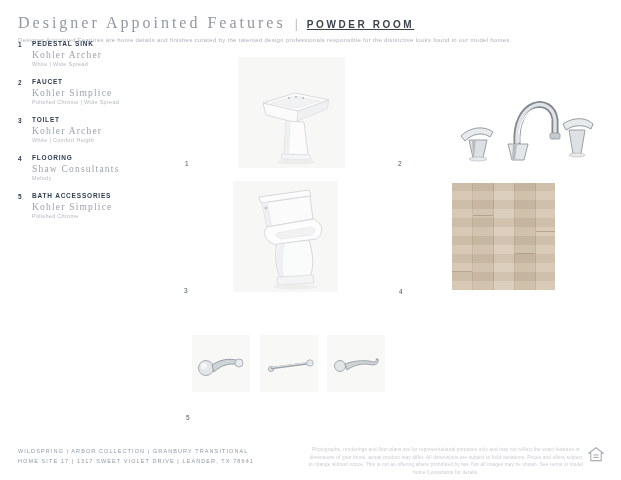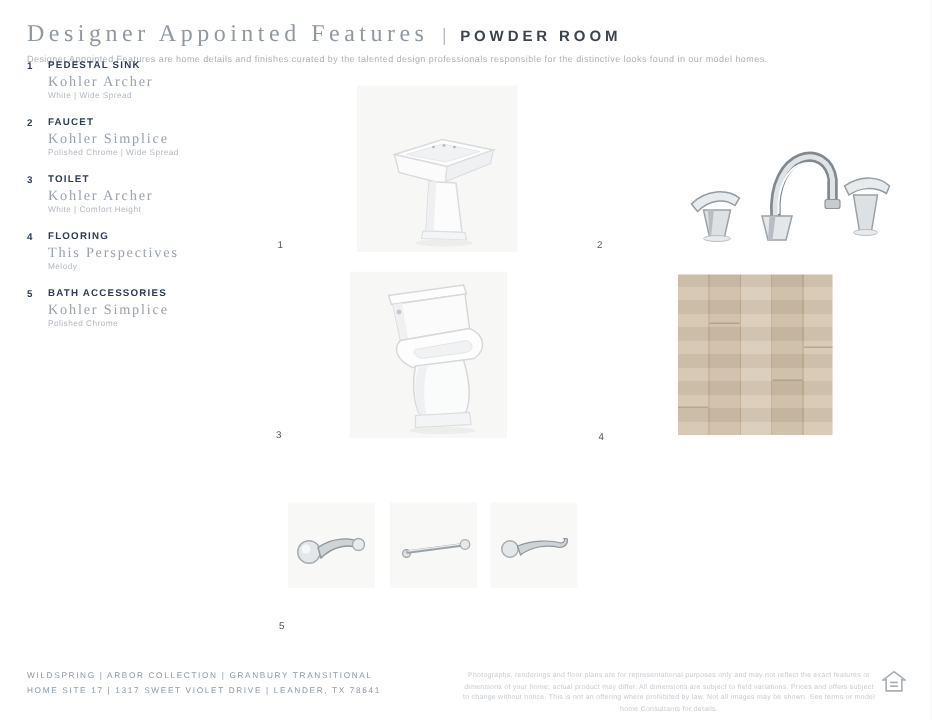--- a/index.html
+++ b/index.html
@@ -18,20 +18,21 @@
   .title-row { display:flex; align-items:baseline; gap:9px; }
   .doc-title {
     font-family:"Liberation Serif", serif;
     font-size:16px; letter-spacing:3px;
     color:#9098a2; font-weight:400;
   }
   .title-sep { color:#b7bdc4; font-size:12px; }
   .room-title {
     font-size:10px; font-weight:700; letter-spacing:2.6px;
     color:#3c434c;
+    text-decoration:underline;
   }
   .subtitle {
     margin-top:5px; font-size:6px; letter-spacing:0.3px;
     color:#abb1b9;
   }
 
   
   .features { position:absolute; left:18px; top:40px; width:162px;
     display:flex; flex-direction:column; gap:11px; }
   .feature { display:flex; gap:9px; }
@@ -113,21 +114,21 @@
       <div>
         <div class="f-cat">TOILET</div>
         <div class="f-prod">Kohler Archer</div>
         <div class="f-det">White | Comfort Height</div>
       </div>
     </div>
     <div class="feature">
       <div class="f-num">4</div>
       <div>
         <div class="f-cat">FLOORING</div>
-        <div class="f-prod">This Perspectives</div>
+        <div class="f-prod">Shaw Consultants</div>
         <div class="f-det">Melody</div>
       </div>
     </div>
     <div class="feature">
       <div class="f-num">5</div>
       <div>
         <div class="f-cat">BATH ACCESSORIES</div>
         <div class="f-prod">Kohler Simplice</div>
         <div class="f-det">Polished Chrome</div>
       </div>

